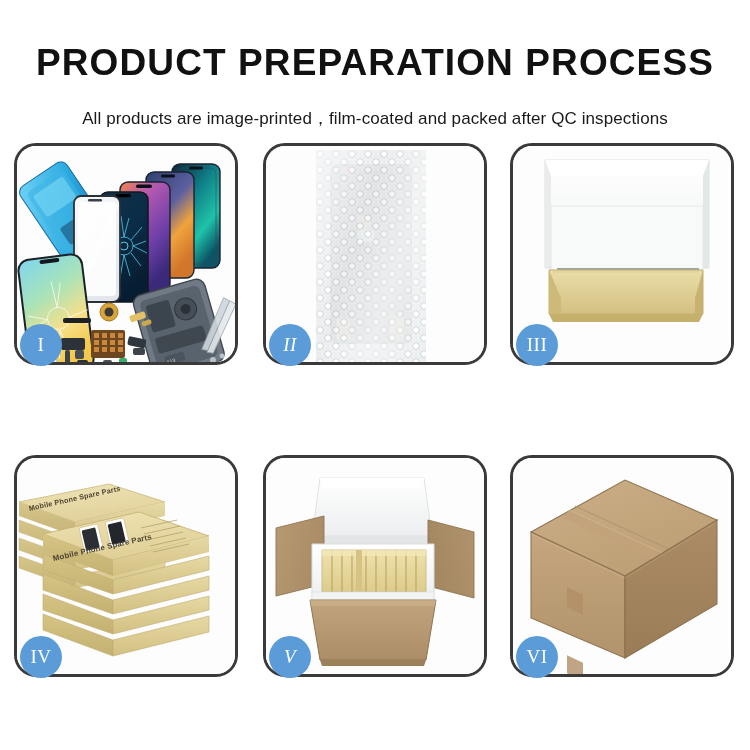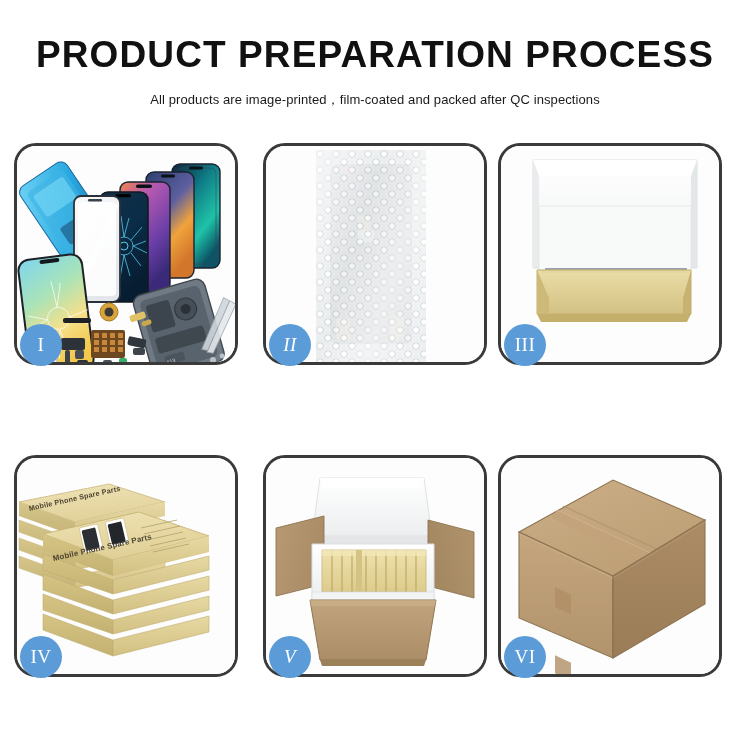--- a/index.html
+++ b/index.html
@@ -17,35 +17,35 @@
   }
 
   
   #header {
     position: absolute;
     left: 0; top: 0;
     width: 750px;
     text-align: center;
   }
   #page-title {
-    margin: 4px;
+    margin: 12px;
     padding-top: 32px;
     font-family: "Liberation Sans", sans-serif;
     font-size: 37px;
     font-weight: bold;
     letter-spacing: 1.1px;
     color: #111111;
     white-space: nowrap;
     line-height: 1.05;
   }
   #page-subtitle {
     margin: 0;
     padding-top: 12px;
     font-family: "Liberation Sans", sans-serif;
-    font-size: 13px;
+    font-size: 17px;
     font-weight: normal;
     letter-spacing: 0.1px;
     color: #1a1a1a;
     white-space: nowrap;
   }
 
   
   #panel-grid {
     position: absolute;
     left: 14px;
@@ -65,21 +65,21 @@
   }
   .panel-inner {
     position: absolute;
     inset: 0;
     border-radius: 19px;
     overflow: hidden;
     background: #fdfdfd;
   }
   .panel.c0 { left: 0; }
   .panel.c1 { left: 249px; font-style: italic; }
-  .panel.c2 { left: 484px; }
+  .panel.c2 { left: 496px; }
   .panel.r0 { top: 0; }
   .panel.r1 { top: 312px; }
 
   
   .badge {
     position: absolute;
     left: 3px;
     bottom: -4px;
     width: 42px;
     height: 42px;

